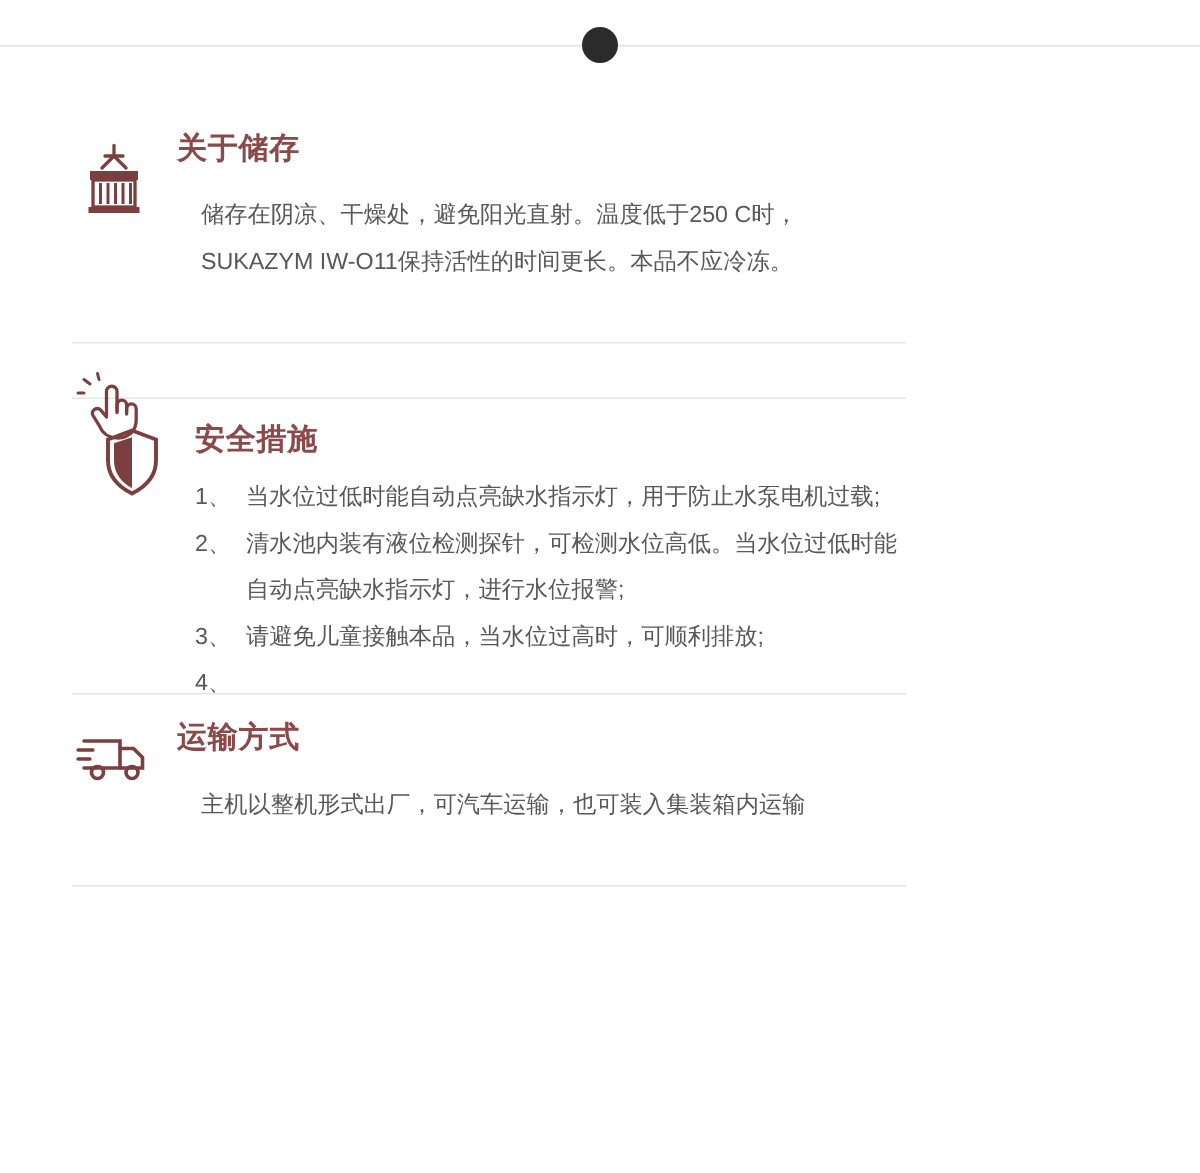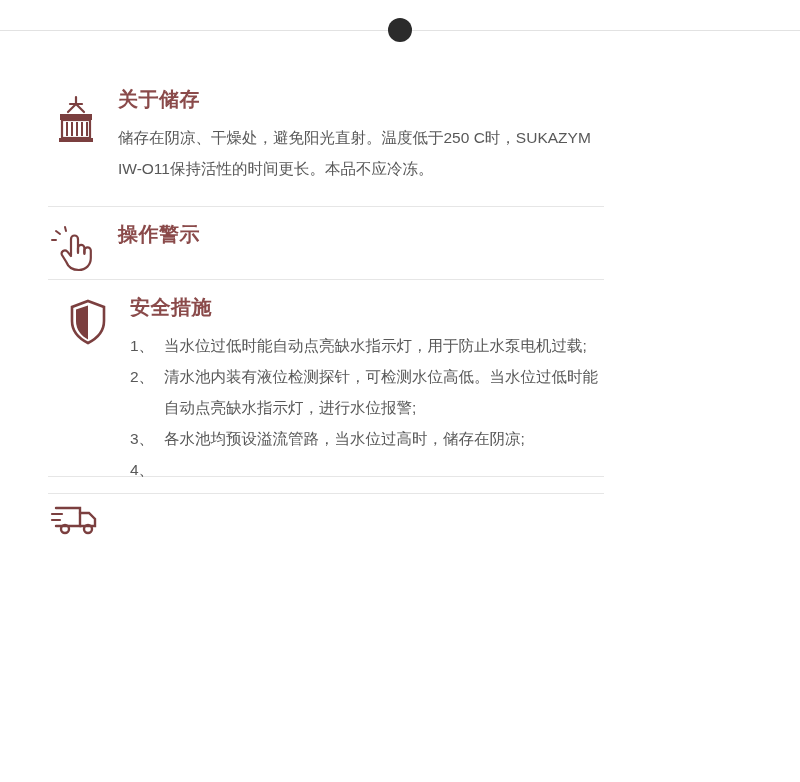--- a/index.html
+++ b/index.html
@@ -78,21 +78,21 @@
     line-height: 26px;
     font-weight: bold;
     color: #8a4a4a;
     letter-spacing: 0.5px;
   }
   .sec-body {
     font-size: 15.5px;
     line-height: 31px;
     color: #585858;
   }
-  .sec-body p { margin: 0; }
+  .sec-body p { margin: 16px; }
 
   ol.num-list {
     margin: 0;
     padding: 0;
     list-style: none;
   }
   ol.num-list li {
     font-size: 15.5px;
     line-height: 31px;
     color: #585858;
@@ -146,21 +146,20 @@
     <div class="section sec-handling" style="padding-top:14px;">
       <div class="sec-icon">
         <svg viewBox="0 0 52 52" width="52" height="52" fill="none" stroke="#7b3f3f" stroke-width="2.2">
           <path d="M21 30 L21 14 a3.5 3.5 0 0 1 7 0 L28 28" stroke-linecap="round"></path>
           <path d="M28 27 L28 23 a3.2 3.2 0 0 1 6.4 0 L34.4 29" stroke-linecap="round"></path>
           <path d="M34.4 28 L34.4 25.5 a3.2 3.2 0 0 1 6.4 0 L40.8 33 c0 7-5 12-12 12 -7 0-11-4-12.5-8 L12 30 a3.2 3.2 0 0 1 5.2-3.6 L21 31" stroke-linecap="round"></path>
           <path d="M10 9 L6 6 M16 6 L15 2 M6 15 L2 15" stroke-linecap="round" stroke-width="2"></path>
         </svg>
       </div>
       <div class="section-inner">
-        <h2 class="sec-title">操作警示</h2>
       </div>
     </div>
     <div class="divider"></div>
 
     <div class="section sec-safety" style="padding-top:14px;margin-left:12px;">
       <div class="sec-icon">
         <svg viewBox="0 0 52 52" width="52" height="52">
           <path d="M26 5 L42 11 L42 25 C42 36 34 43 26 47 C18 43 10 36 10 25 L10 11 Z" fill="none" stroke="#7b3f3f" stroke-width="2.6"></path>
           <path d="M26 9.5 L26 43.5 C19.5 40 14 34 14 25 L14 13.5 Z" fill="#7b3f3f"></path>
         </svg>
@@ -171,37 +170,43 @@
           <li>
             <span class="num">1、</span>
             <span>当水位过低时能自动点亮缺水指示灯，用于防止水泵电机过载;</span>
           </li>
           <li>
             <span class="num">2、</span>
             <span>清水池内装有液位检测探针，可检测水位高低。当水位过低时能自动点亮缺水指示灯，进行水位报警;</span>
           </li>
           <li>
             <span class="num">3、</span>
-            <span>各水池均预设溢流管路，当水位过高时，储存在阴凉;</span>
+            <span>请避免儿童接触本品，当水位过高时，可顺利排放;</span>
           </li>
           <li>
             <span class="num">4、</span>
           </li>
         </ol>
       </div>
     </div>
     <div class="divider"></div>
 
     <div class="section sec-transport" style="padding-top:16px;">
       <div class="sec-icon">
         <svg viewBox="0 0 52 52" width="52" height="52" fill="none" stroke="#7b3f3f" stroke-width="2.4">
           <path d="M6 17 L30 17 L30 35 L6 35" stroke-linecap="round"></path>
           <path d="M30 22 L39 22 L45 28 L45 35 L30 35" stroke-linecap="round"></path>
           <circle cx="15" cy="38" r="4" fill="none"></circle>
           <circle cx="38" cy="38" r="4" fill="none"></circle>
           <path d="M2 23 L12 23 M2 29 L10 29" stroke-linecap="round" stroke-width="2.2"></path>
         </svg>
       </div>
+      <div class="section-inner">
+        <h2 class="sec-title">运输方式</h2>
+        <div class="sec-body">
+          <p>主机以整机形式出厂，可汽车运输，也可装入集装箱内运输</p>
+        </div>
+      </div>
     </div>
     <div class="divider"></div>
 
   </div>
 </div>
 
 </body></html>

